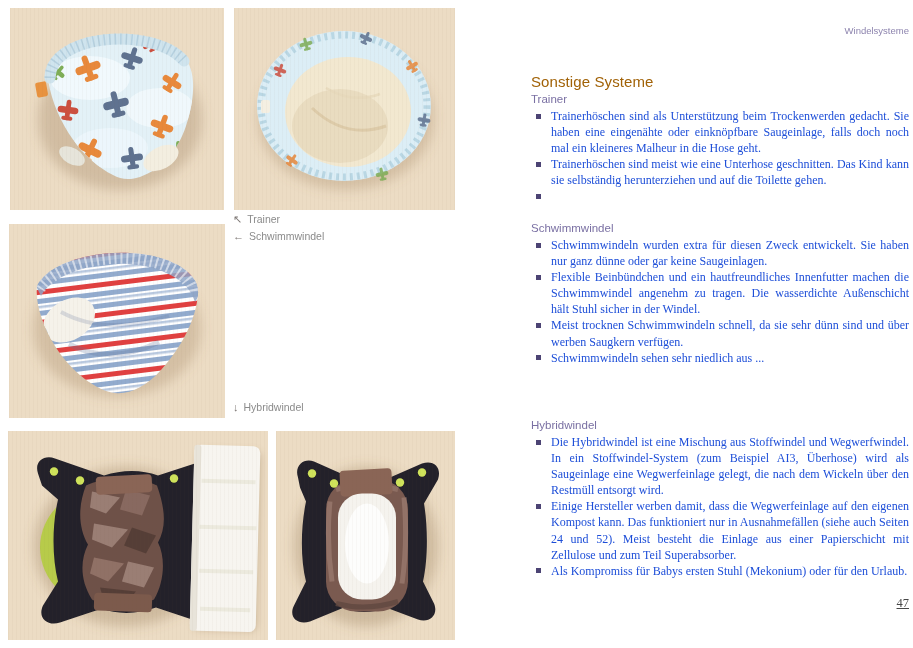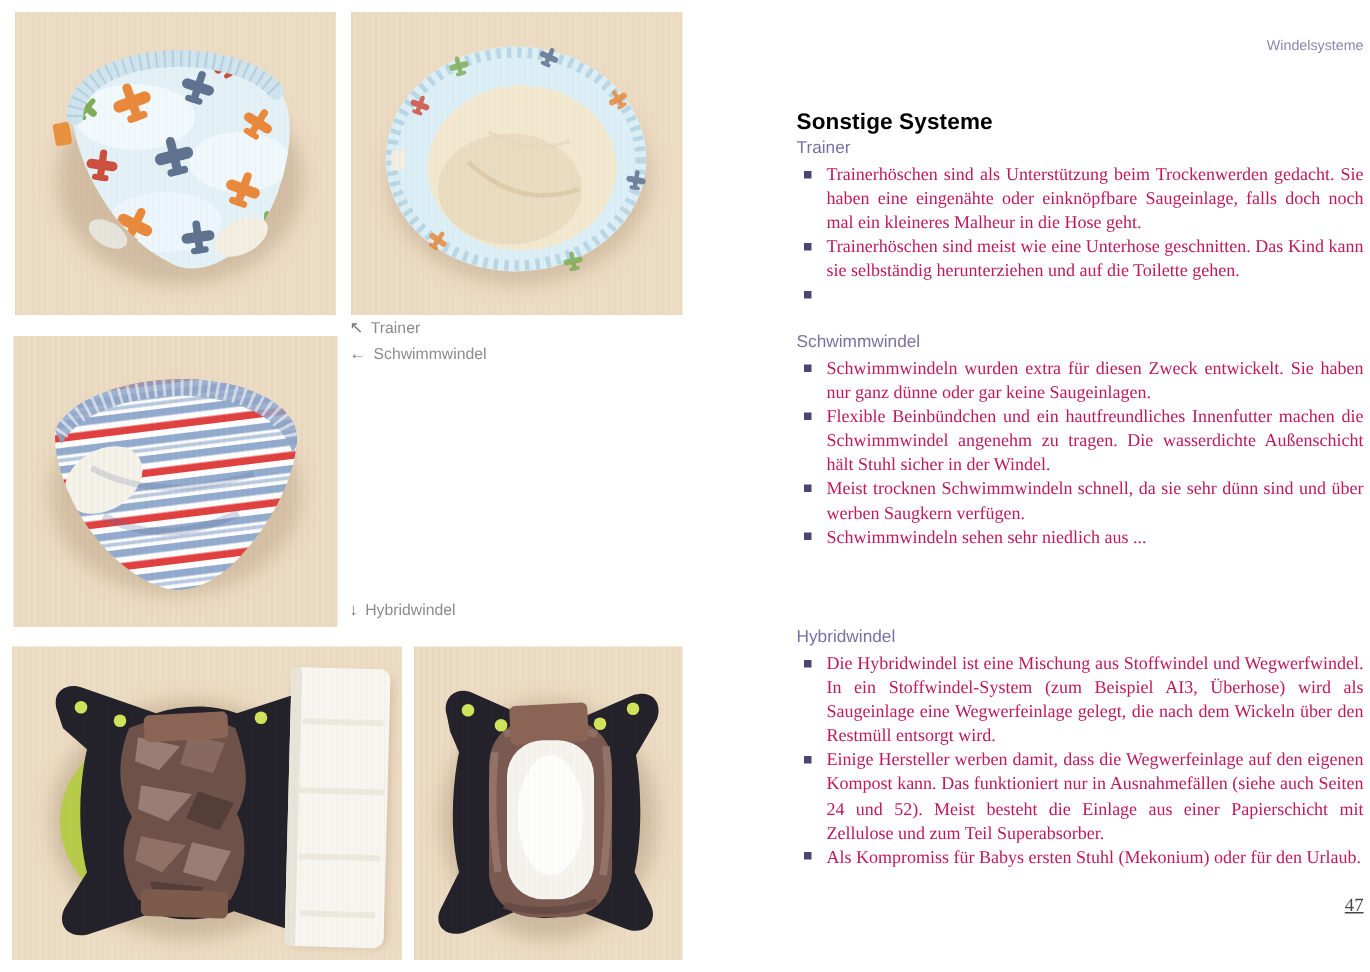--- a/index.html
+++ b/index.html
@@ -21,30 +21,30 @@
   
   .caption-group{position:absolute;display:flex;flex-direction:column;gap:1px;}
   .caption-group-top{left:233px;top:212px;}
   .caption-group-bottom{left:233px;top:400px;}
   .caption{font-size:10.5px;line-height:15.5px;color:#8b8b8b;display:flex;align-items:center;gap:5px;}
   .caption .arrow{color:#7c7673;font-size:11px;}
 
   
   .col-right{position:absolute;left:487px;top:0;width:378px;height:648px;margin-left:44px;}
   .running-header{position:absolute;top:25px;right:0;font-size:9.5px;color:#8d84ae;}
-  .main-heading{position:absolute;top:63px;left:0;font-size:15px;font-weight:bold;color:#000000;letter-spacing:0.1px;}
+  .main-heading{position:absolute;top:63px;left:0;font-size:15px;font-weight:normal;color:#a16207;letter-spacing:0.1px;}
   .section{position:absolute;left:0;width:378px;}
   .section-trainer{top:93px;}
   .section-schwimm{top:222px;}
   .section-hybrid{top:419px;}
   .subhead{font-size:11.5px;color:#7a70a3;margin:0 0 3px 0;}
   ul.bullets{margin:0;padding:0;list-style:none;}
   ul.bullets li{position:relative;padding-left:20px;margin:0;
     font-family:"Liberation Serif",serif;font-size:12px;line-height:16.1px;
-    color:#be185d;text-align:justify;}
+    color:#1d4ed8;text-align:justify;}
   .bullet-marker{position:absolute;left:5px;top:5.5px;width:5px;height:5px;background:#4c4474;}
   .page-number{position:absolute;top:596px;right:0;font-family:"Liberation Serif",serif;
     font-size:12.5px;color:#474747;text-decoration:underline;}
 </style>
 </head>
 <body>
 
 <div class="page">
 
   <svg width="0" height="0" style="position:absolute">

